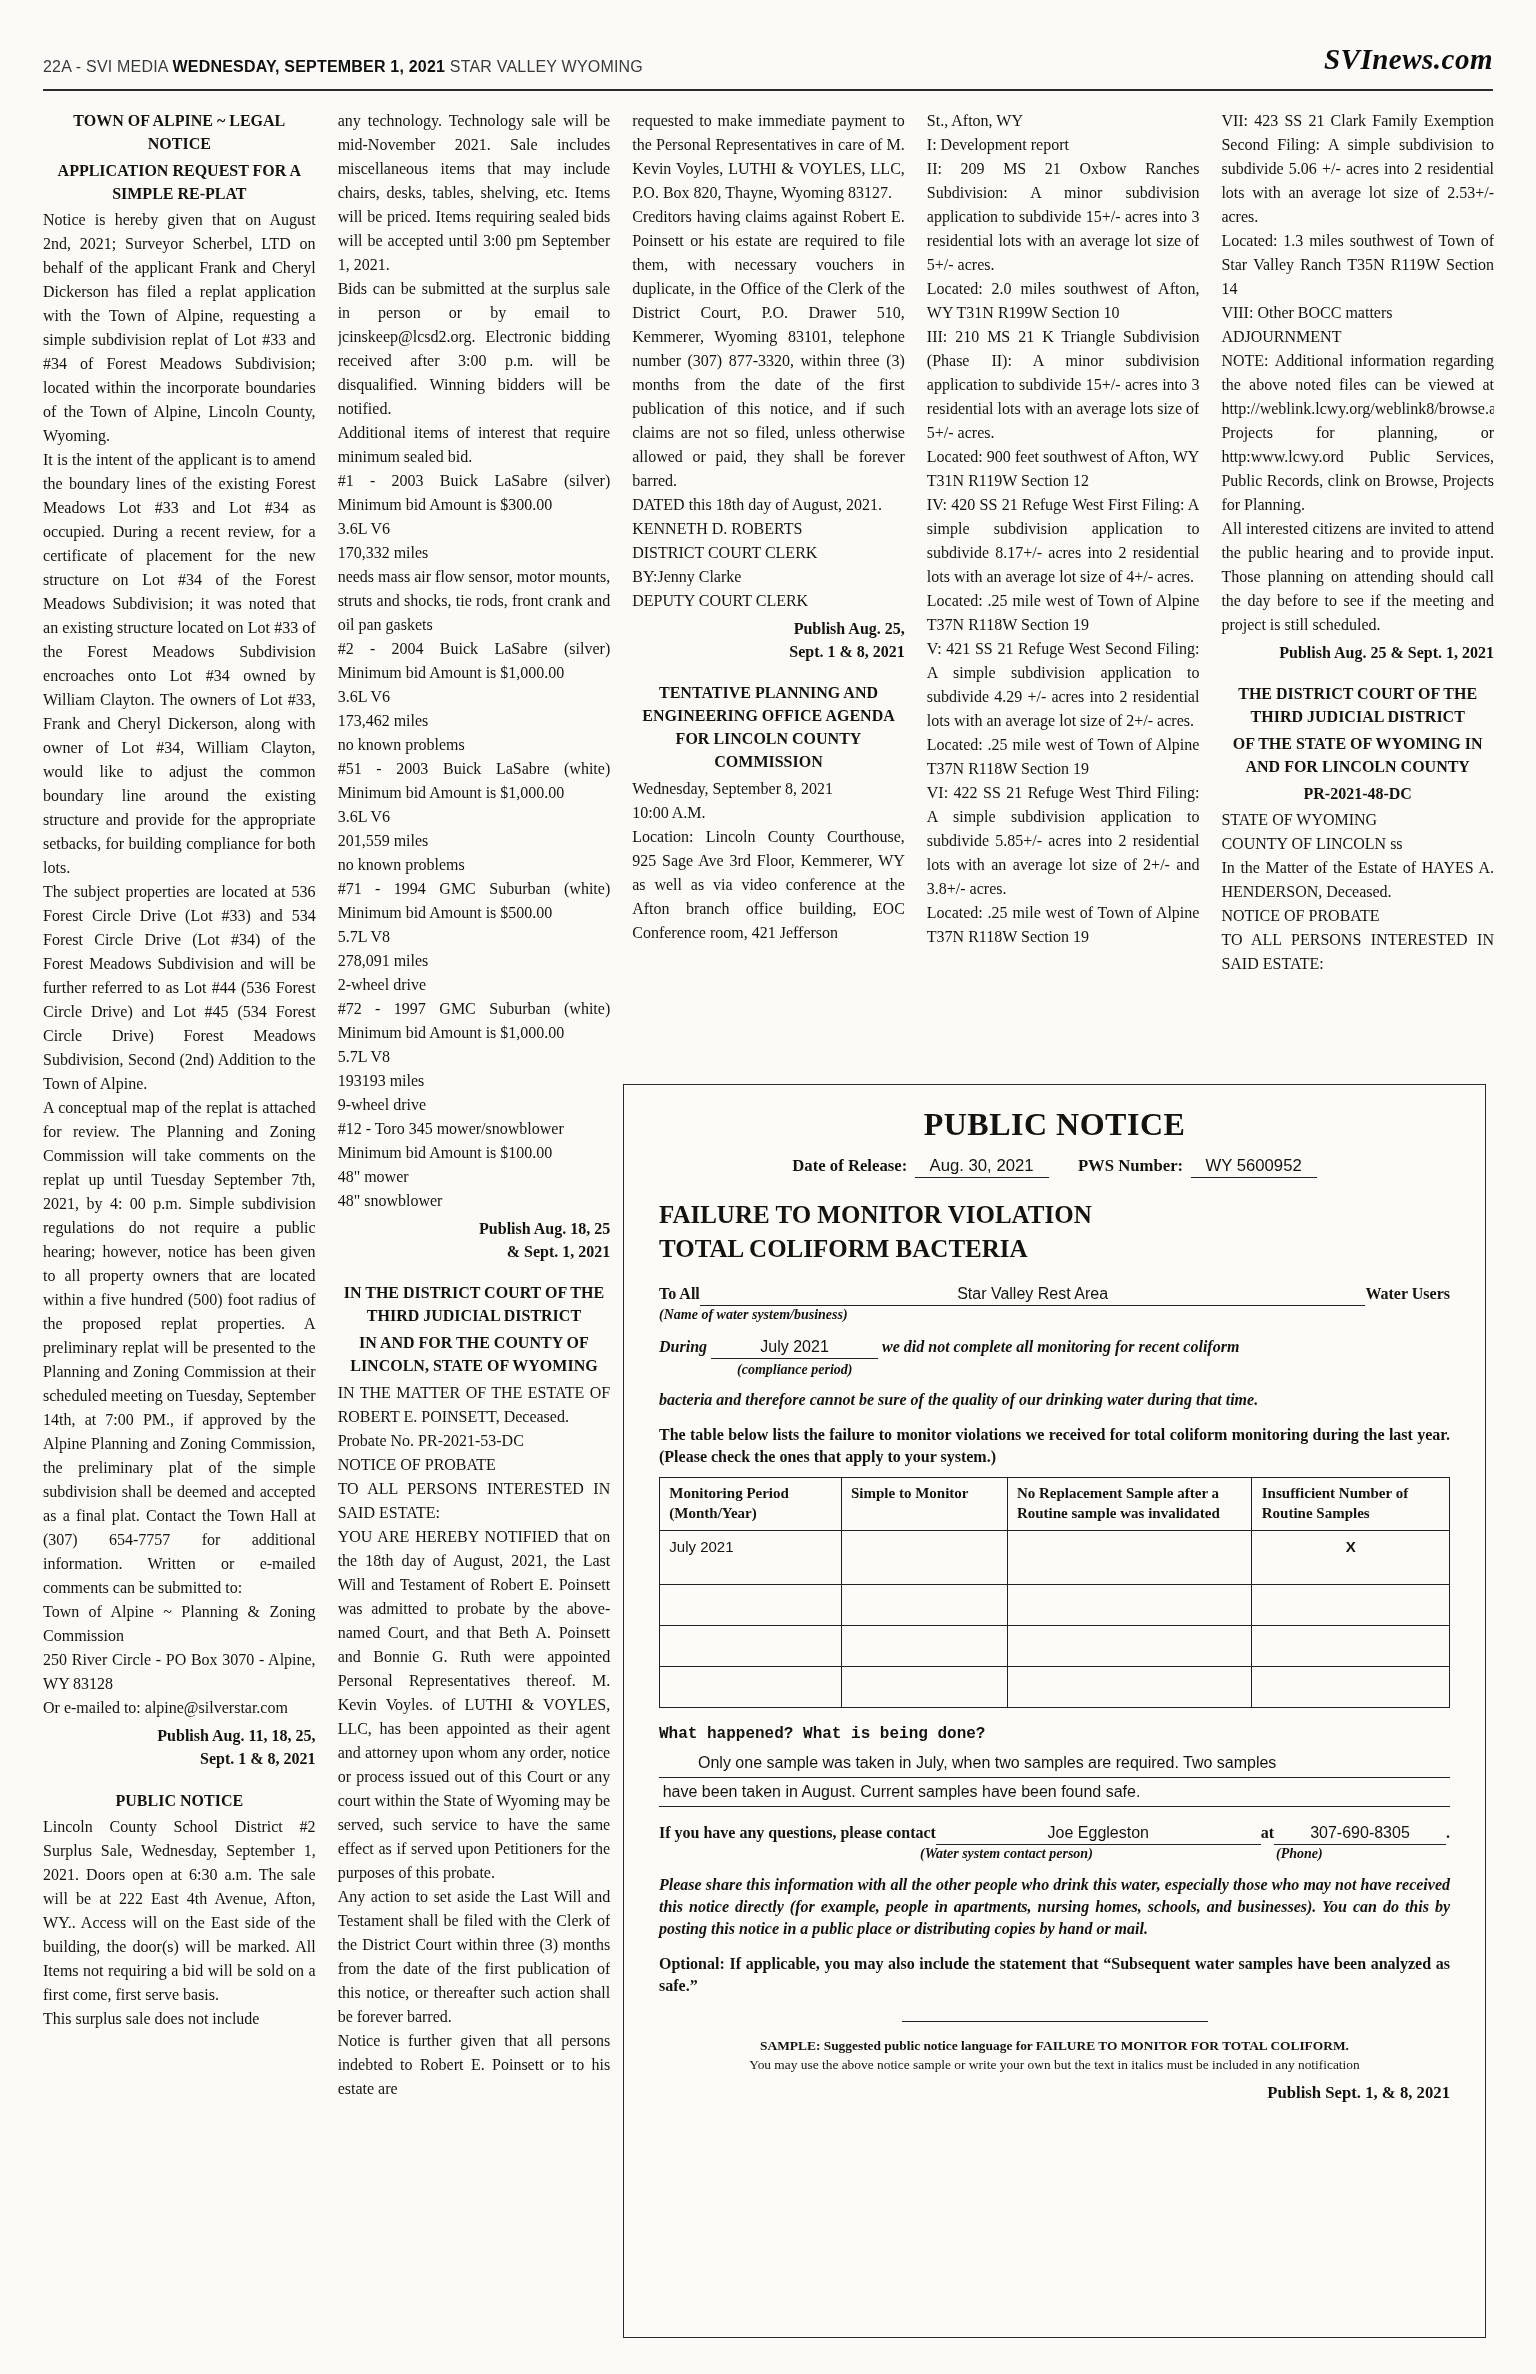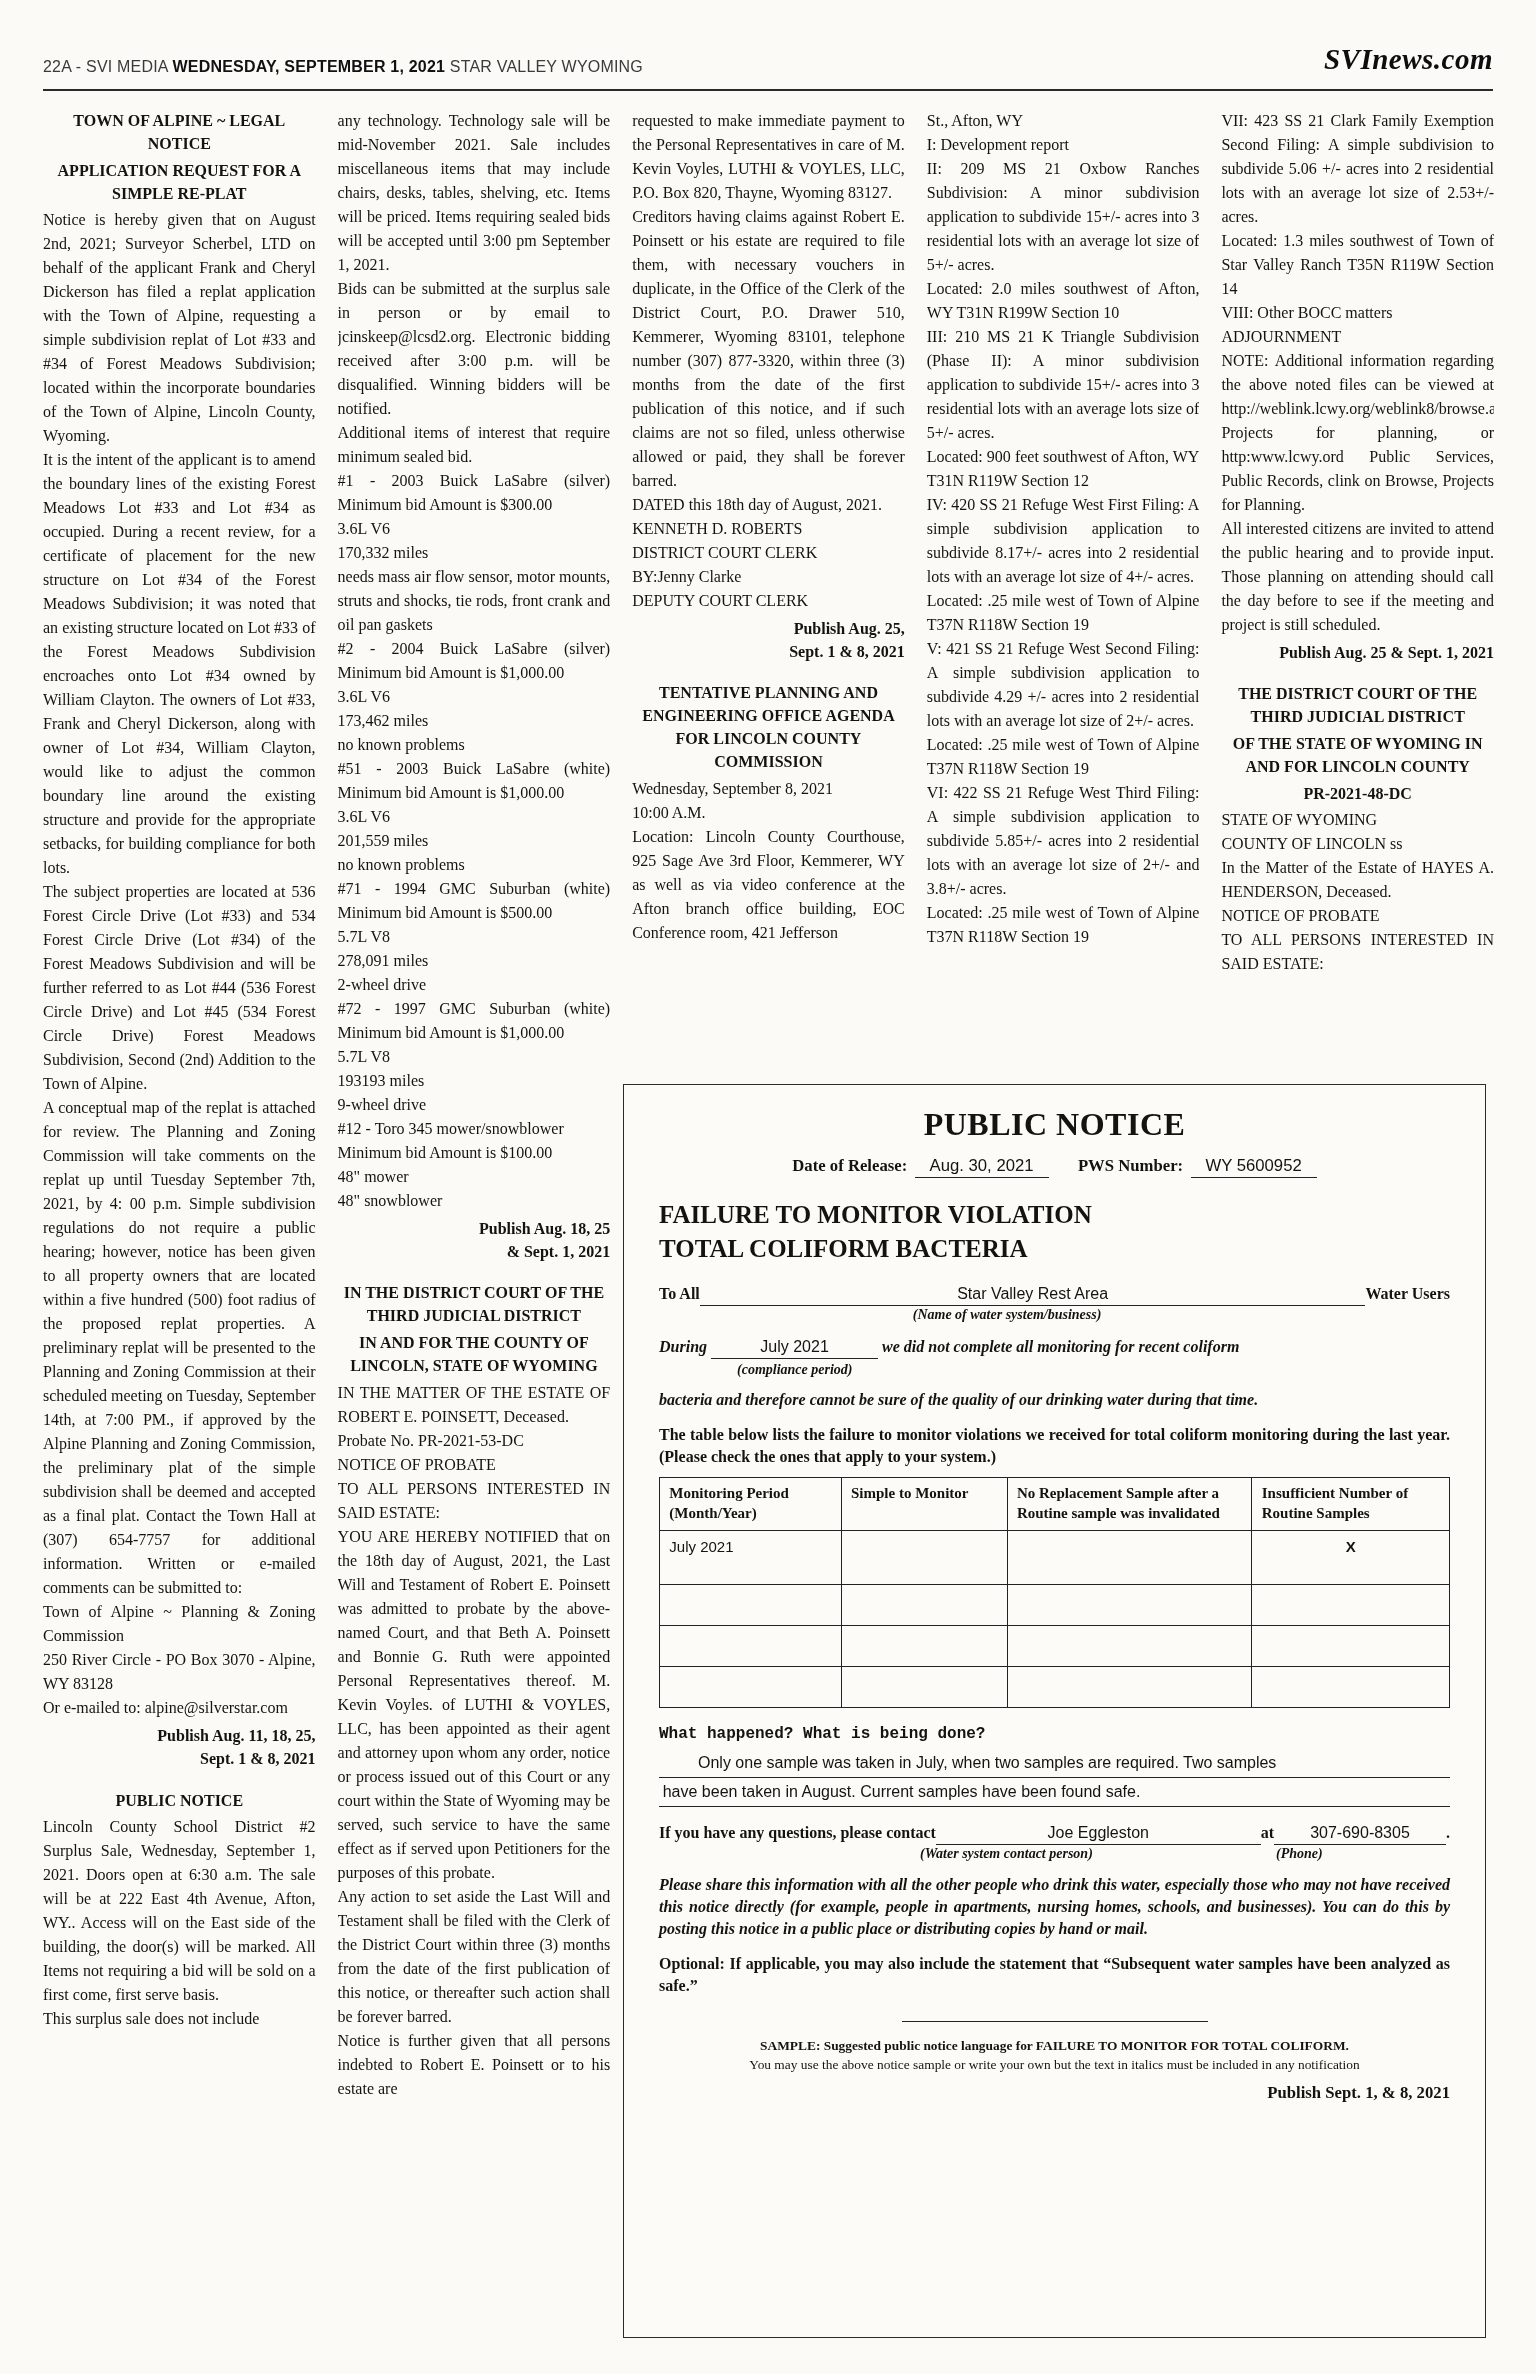--- a/index.html
+++ b/index.html
@@ -16,21 +16,21 @@
     display:flex; justify-content:space-between; align-items:flex-end;
   }
   .masthead-left { font-family:"Liberation Sans", sans-serif; font-size:16px; color:#3a3a3a; letter-spacing:0.2px; }
   .masthead-left .mh-bold { font-weight:bold; color:#111; }
   .site { font-weight:bold; font-style:italic; font-size:29px; color:#0d0d0d; letter-spacing:0.5px; }
   .header-rule { position:absolute; top:89px; left:43px; right:43px; border-top:2.8px solid #2a2a2a; }
 
   
   .columns {
     position:absolute; top:109px; left:43px; width:1451px; height:2237px;
-    display:flex; gap:22px; z-index:1;
+    display:flex; gap:22px; z-index:1;justify-content:flex-end;
   }
   .news-col { flex:1; font-size:16px; line-height:24px; overflow:hidden; }
   .b-h  { font-weight:bold; text-align:center; margin:18.6px 5.6px 3.7px; line-height:23px; }
   .b-h + .b-h { margin-top:0; }
   .news-col .b-h:first-child { margin-top:0; }
   .b-p  { text-align:justify; margin:0; }
   .b-l  { text-align:left; margin:0; }
   .b-pub{ font-weight:bold; text-align:right; white-space:pre-line; margin:3.7px 0 9.3px; line-height:23px; }
 
   
@@ -44,21 +44,21 @@
   .fill {
     font-family:"Liberation Sans", sans-serif; font-style:normal; font-weight:normal;
     border-bottom:1.9px solid #222; padding:0 15px; text-align:center; display:inline-block;
   }
   .nb-dateline { display:flex; justify-content:center; align-items:baseline; gap:7.4px; font-size:16.7px; margin-bottom:13px; }
   .nb-dateline .nb-label.pws { margin-left:22px; }
   .nb-heading { font-weight:bold; font-size:25px; line-height:34px; margin:20.4px 0 16.7px; }
   .nb-toall { display:flex; align-items:baseline; margin:9.3px 0 0; }
   .nb-toall .grow { flex:1; }
   .nb-caption { font-weight:bold; font-style:italic; font-size:14px; line-height:18.6px; }
-  .caption-center { text-align:center; padding-right:12%; margin-bottom:11px; }
+  .caption-center { text-align:left; padding-right:12%; margin-bottom:11px; }
   .nb-italic { font-style:italic; font-weight:bold; margin:9.3px 0 1.9px; text-align:justify; }
   .period-caption { padding-left:78px; margin:0 0 1.9px; }
   .nb-plain-bold { font-weight:bold; margin:13px 0 9.3px; text-align:justify; }
 
   table.nb-table { width:100%; border-collapse:collapse; table-layout:fixed; margin:5.6px 0 15px; }
   .nb-table th, .nb-table td { border:1.9px solid #222; padding:6.5px 9.3px; vertical-align:top; text-align:left; font-size:15px; line-height:19.5px; }
   .nb-table th { font-weight:bold; }
   .nb-table .c1 { width:23%; } .nb-table .c2 { width:21%; } .nb-table .c3 { width:31%; } .nb-table .c4 { width:25%; }
   .nb-table td.val { font-family:"Liberation Sans", sans-serif; }
   .nb-table tr.data td { height:54px; }

